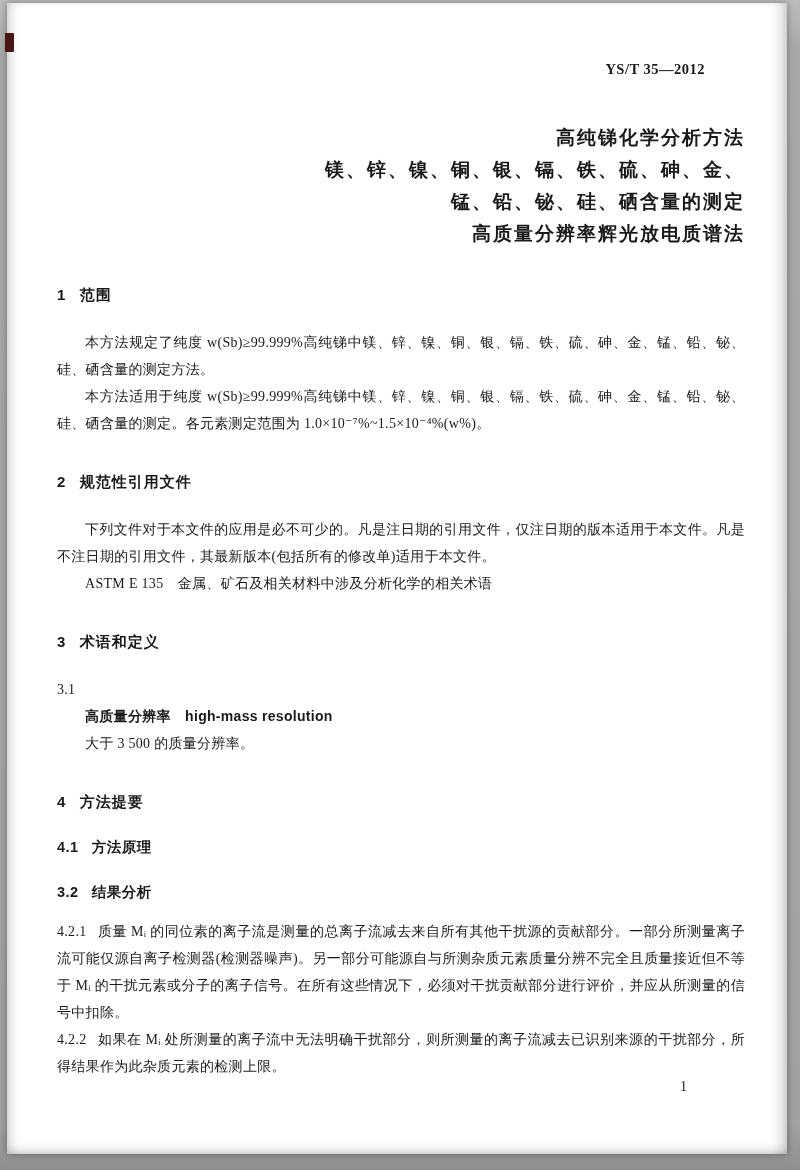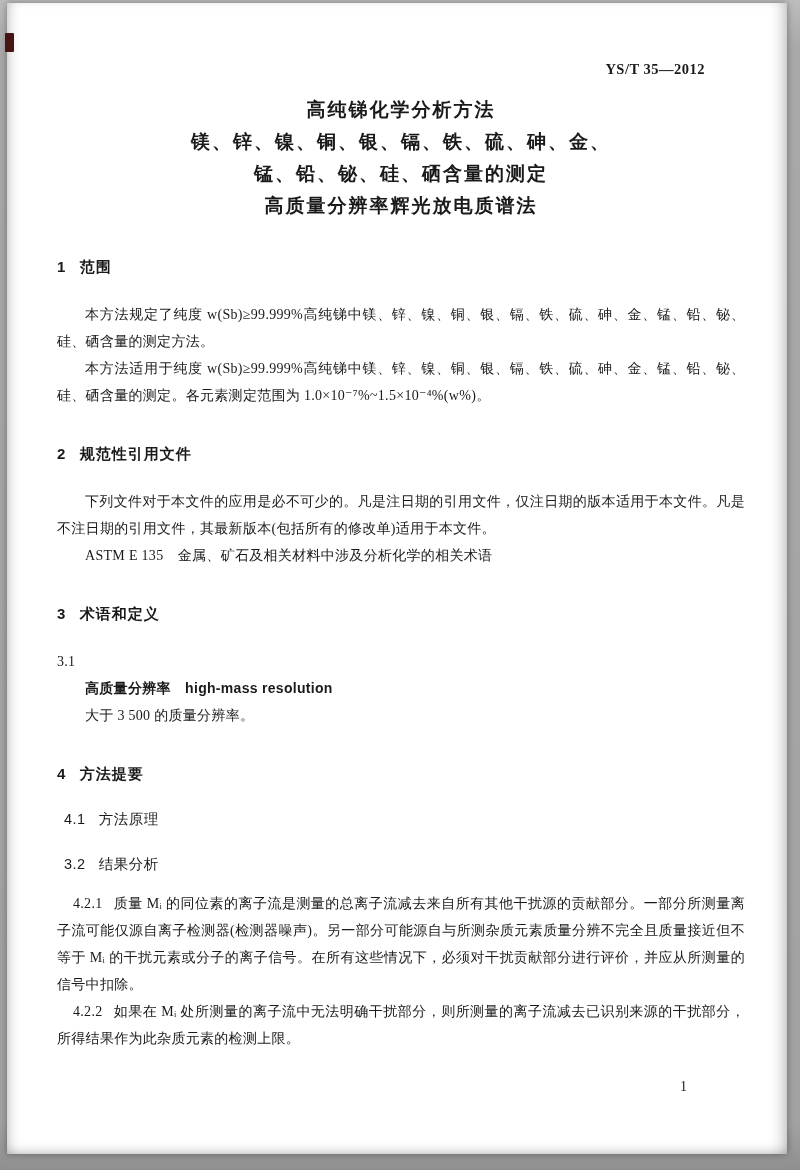--- a/index.html
+++ b/index.html
@@ -37,44 +37,44 @@
   }
   .content {
     position: relative; z-index: 1;
     padding: 58px 42px 0 50px;
   }
   .doc-num {
     text-align: right; margin-right: 40px;
     font-weight: bold; font-size: 14.5px; letter-spacing: 0.5px;
   }
   .title-block {
-    margin-top: 16px; margin-bottom: 30px; text-align: center;
+    margin-top: 44px; margin-bottom: 30px; text-align: right;
     font-family: "Liberation Sans", "DejaVu Sans", sans-serif;
   }
   .title-block .t {
     font-size: 19px; font-weight: bold; letter-spacing: 2px; line-height: 32px;
   }
   .sec {
     font-family: "Liberation Sans", "DejaVu Sans", sans-serif;
     font-size: 15px; font-weight: bold; margin: 36px 0 24px 0; letter-spacing: 1px;
   }
   .sec-num, .sub-num { margin-right: 0.9em; }
   .subsec {
     font-family: "Liberation Sans", "DejaVu Sans", sans-serif;
-    font-size: 14.5px; font-weight: normal; margin: 26px 0 16px 7px; letter-spacing: 0.5px;
+    font-size: 14.5px; font-weight: bold; margin: 26px 0 16px 0; letter-spacing: 0.5px;
   }
   .para, .ref-line, .clause-num, .term, .definition, .labeled {
     margin: 0; font-size: 14px; line-height: 27px; letter-spacing: 0.3px;
     text-align: justify;
   }
   .para, .ref-line, .term, .definition { text-indent: 2em; }
   .clause-num { margin-top: 16px; text-indent: 0; }
   .term { font-weight: bold; font-family: "Liberation Sans", "DejaVu Sans", sans-serif; font-size: 14px; }
   .labeled { text-indent: 0; }
-  .pnum { margin-right: 0.8em; margin-left: 16px; }
+  .pnum { margin-right: 0.8em; }
   .page-num {
     position: absolute; right: 100px; top: 1076px; z-index: 1;
     font-size: 14px; color: #222;
   }
 </style>
 </head>
 <body>
 
 <div class="scan">
   <div class="artifact"></div>

